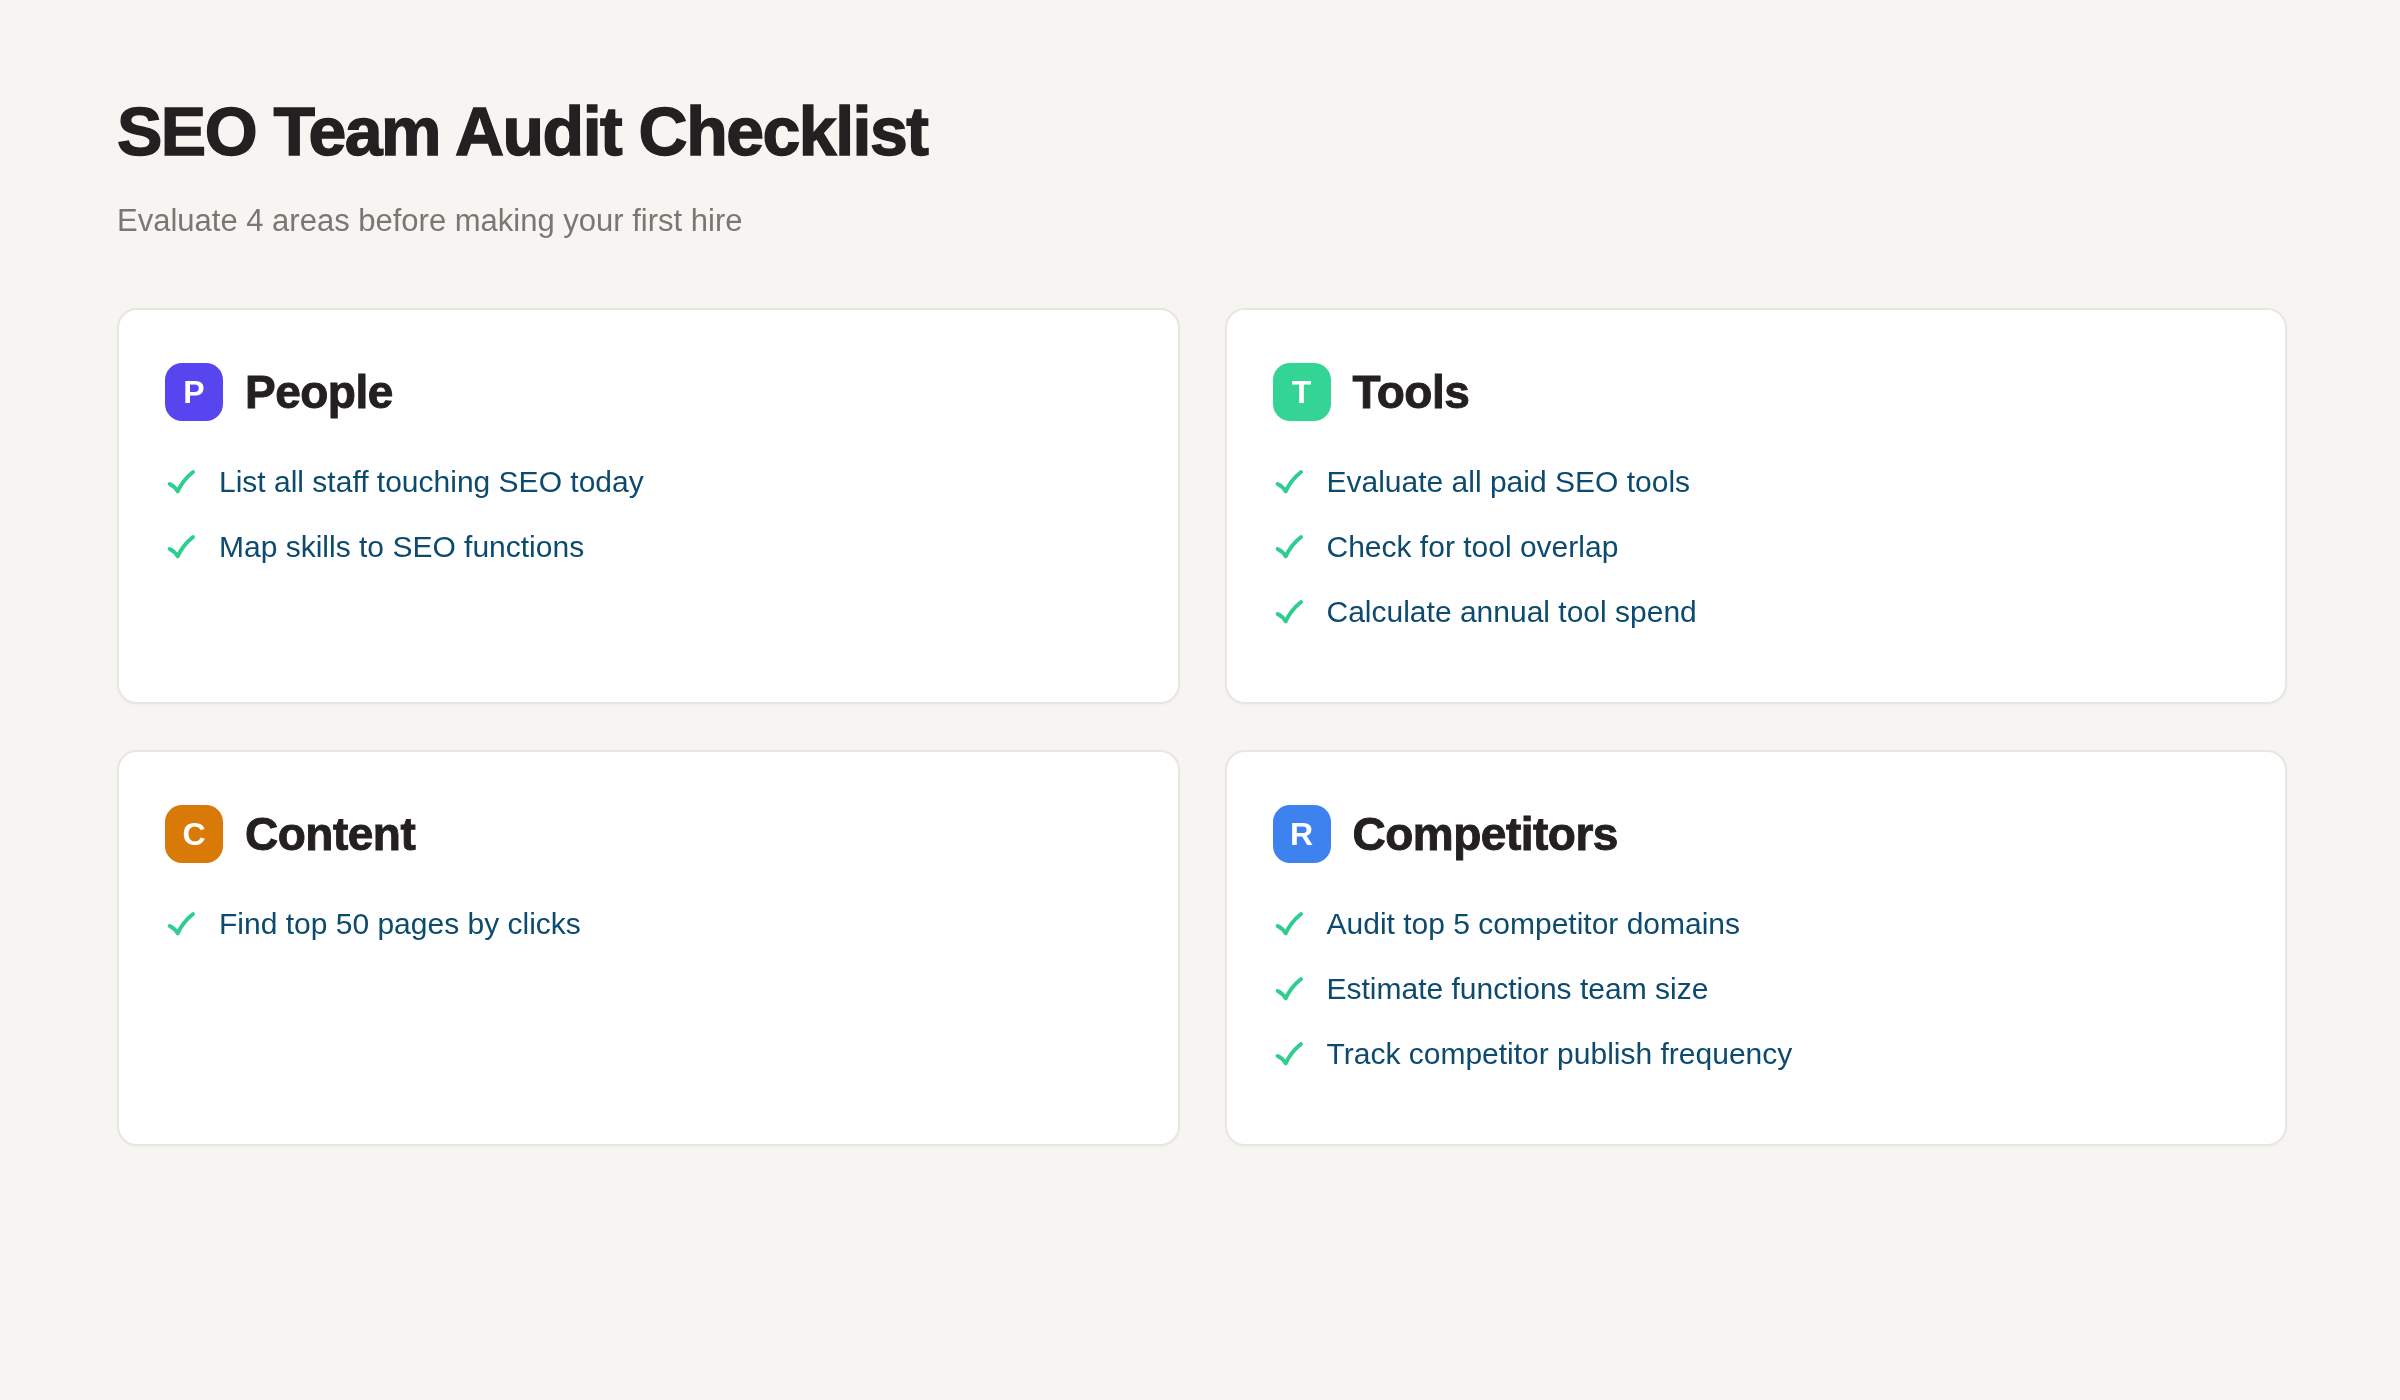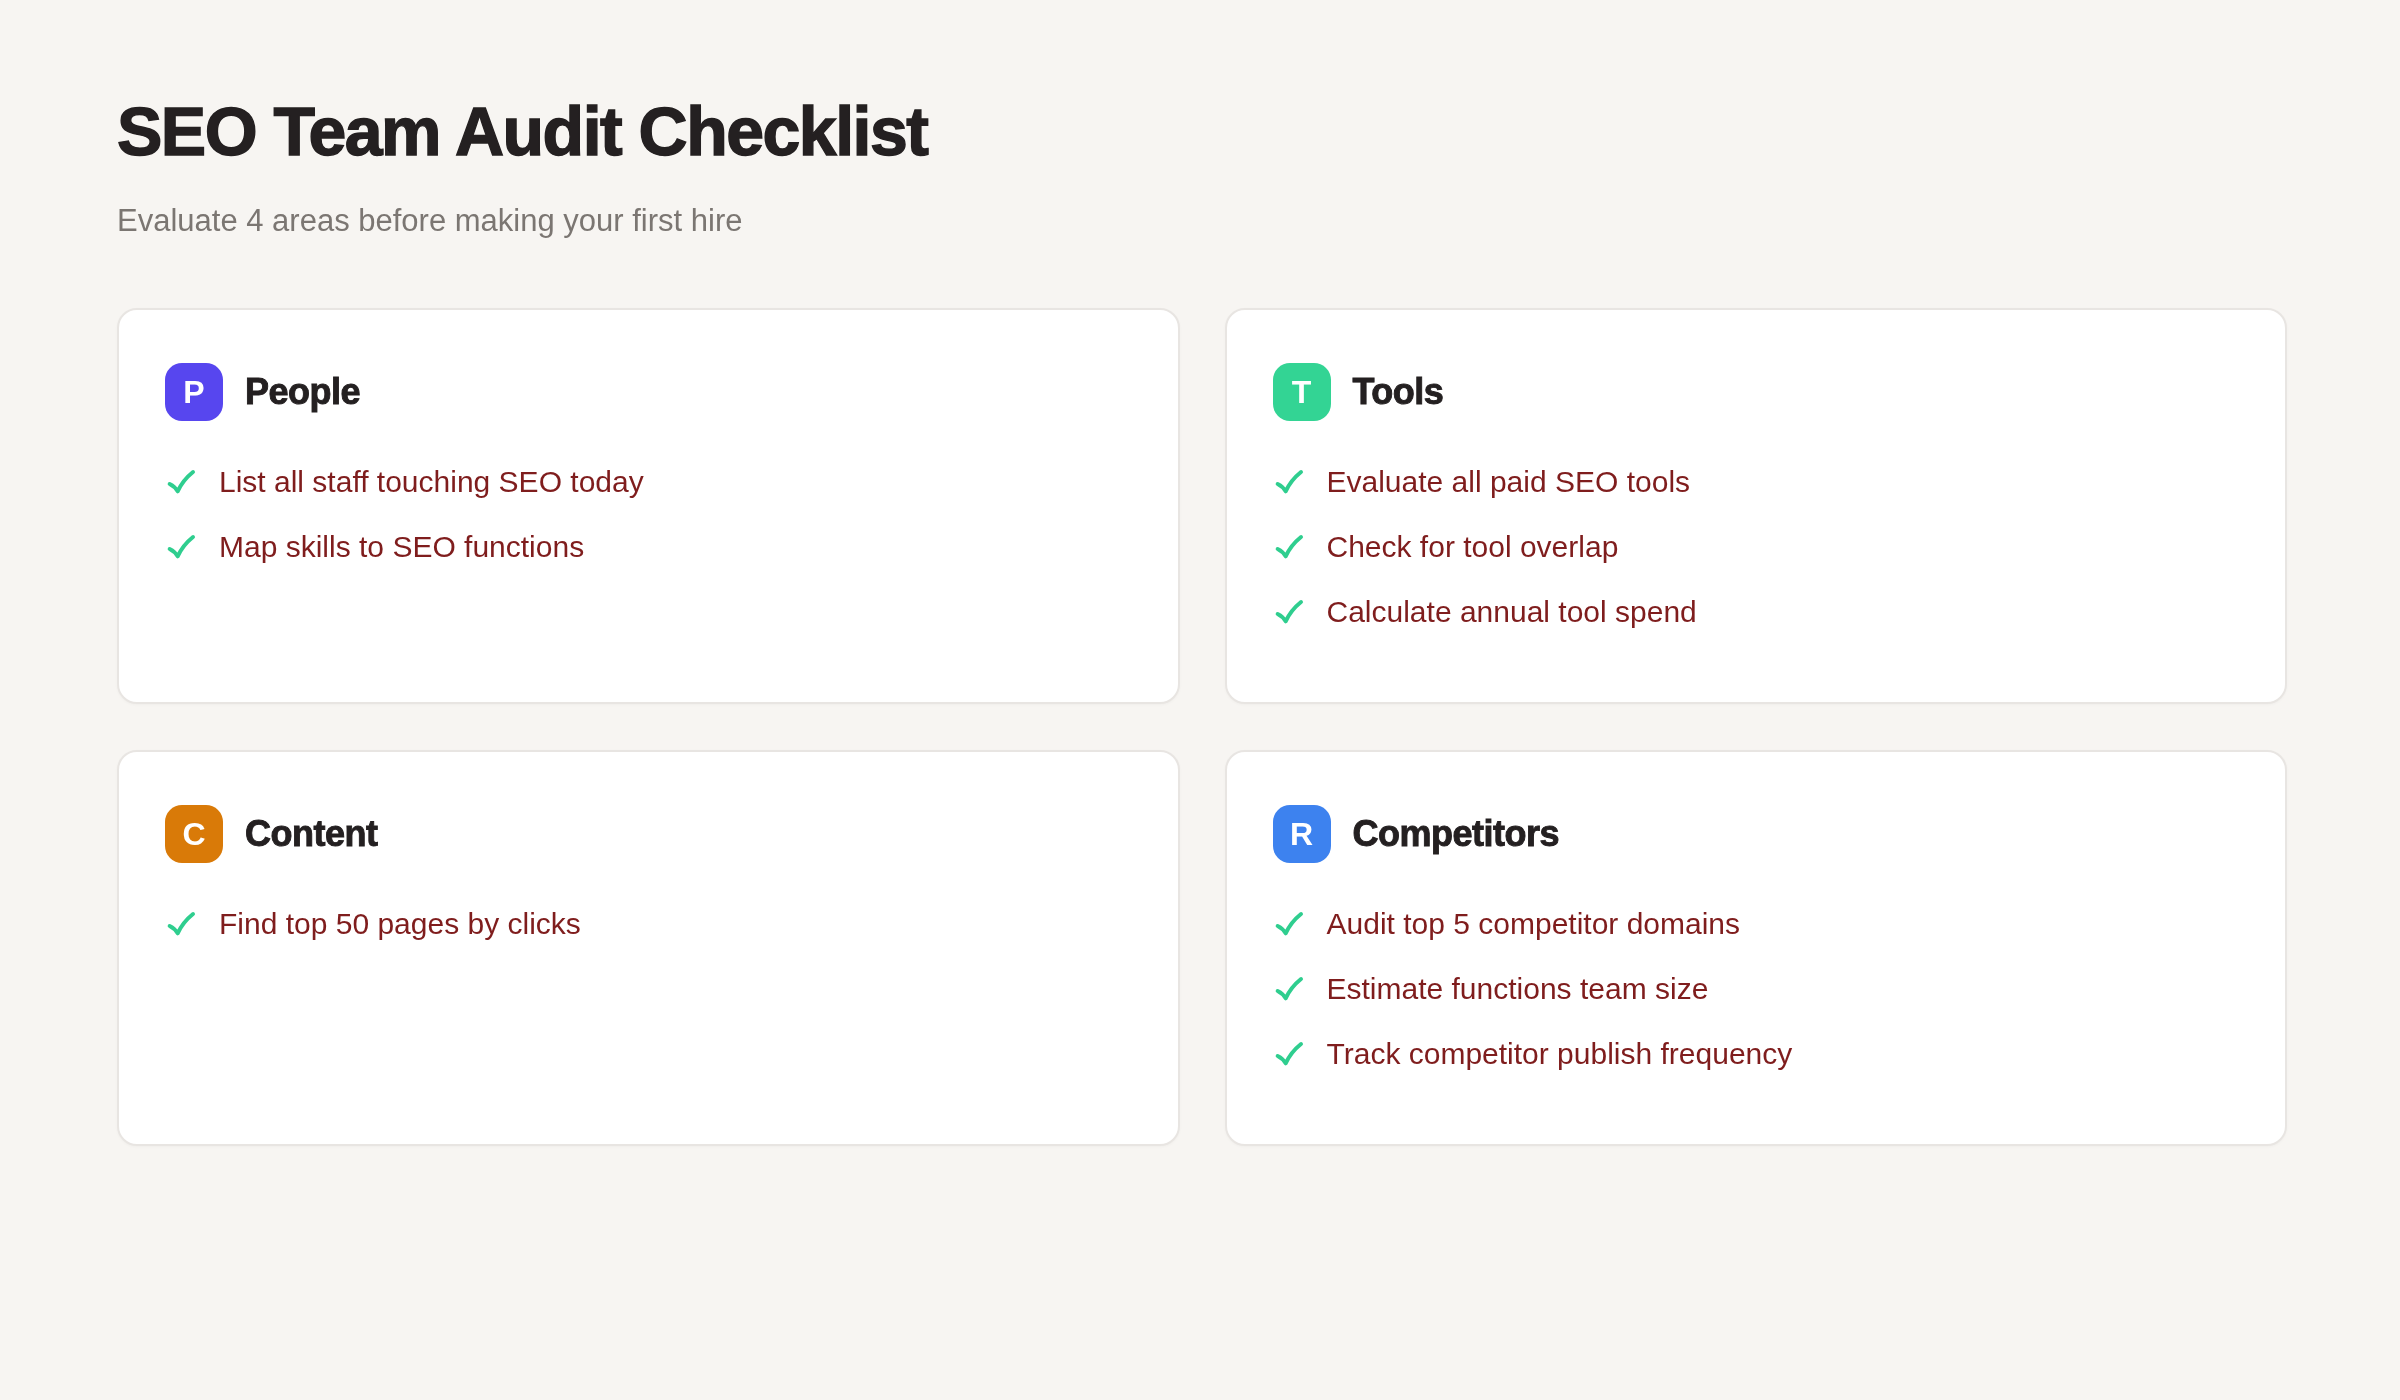--- a/index.html
+++ b/index.html
@@ -67,21 +67,21 @@
     display: flex;
     align-items: center;
     justify-content: center;
     color: #FFFFFF;
     font-size: 32px;
     font-weight: 700;
     flex: 0 0 auto;
   }
 
   .card-title {
-    font-size: 36px;
+    font-size: 46px;
     font-weight: 700;
     letter-spacing: -0.5px;
     color: #242021;
     -webkit-text-stroke: 0.9px #242021;
   }
 
   .checklist {
     list-style: none;
     margin-top: 44px;
   }
@@ -102,21 +102,21 @@
 
   .check-icon svg {
     width: 32px;
     height: 32px;
     display: block;
   }
 
   .check-label {
     font-size: 30px;
     line-height: 34px;
-    color: #7f1d1d;
+    color: #0c4a6e;
   }
 </style>
 </head>
 <body style="background: rgb(247, 245, 242);">
 
 <div class="container">
 
   <h1 class="page-title">SEO Team Audit Checklist</h1>
   <p class="page-subtitle">Evaluate 4 areas before making your first hire</p>
 

